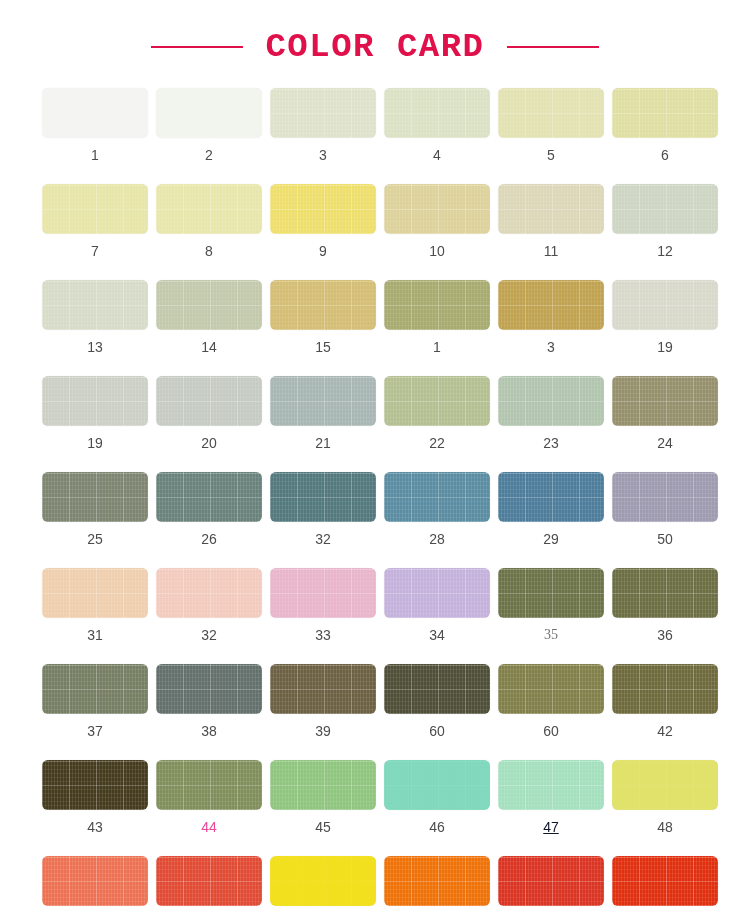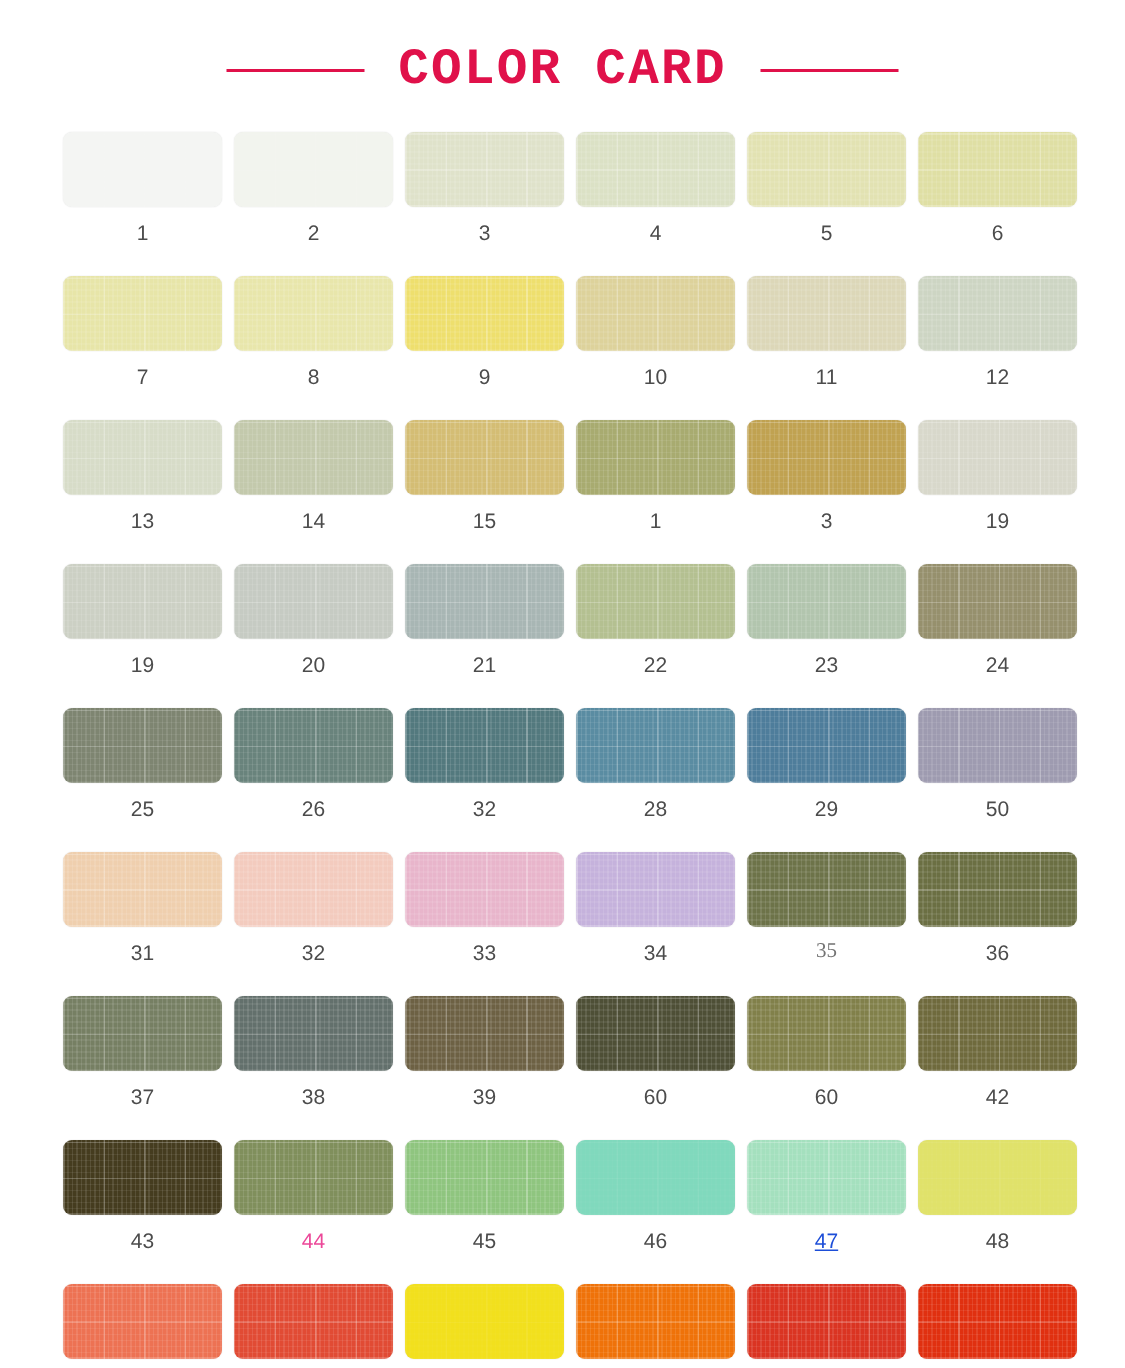--- a/index.html
+++ b/index.html
@@ -292,21 +292,21 @@
     <div class="cell">
       <div class="swatch" style="background: rgb(143, 197, 127);"></div>
       <div class="label" style="color: rgb(76, 76, 76);">45</div>
     </div>
     <div class="cell">
       <div class="swatch plain" style="background: rgb(128, 217, 189);"></div>
       <div class="label" style="color: rgb(76, 76, 76);">46</div>
     </div>
     <div class="cell">
       <div class="swatch" style="background: rgb(164, 224, 190);"></div>
-      <div class="label" style="color: #1d4ed8; text-decoration: underline;">47</div>
+      <div class="label" style="color: #0f172a; text-decoration: underline;">47</div>
     </div>
     <div class="cell">
       <div class="swatch plain" style="background: rgb(224, 226, 106);"></div>
       <div class="label" style="color: rgb(76, 76, 76);">48</div>
     </div>
     <div class="cell">
       <div class="swatch" style="background: rgb(237, 114, 83);"></div>
     </div>
     <div class="cell">
       <div class="swatch" style="background: rgb(225, 75, 52);"></div>

